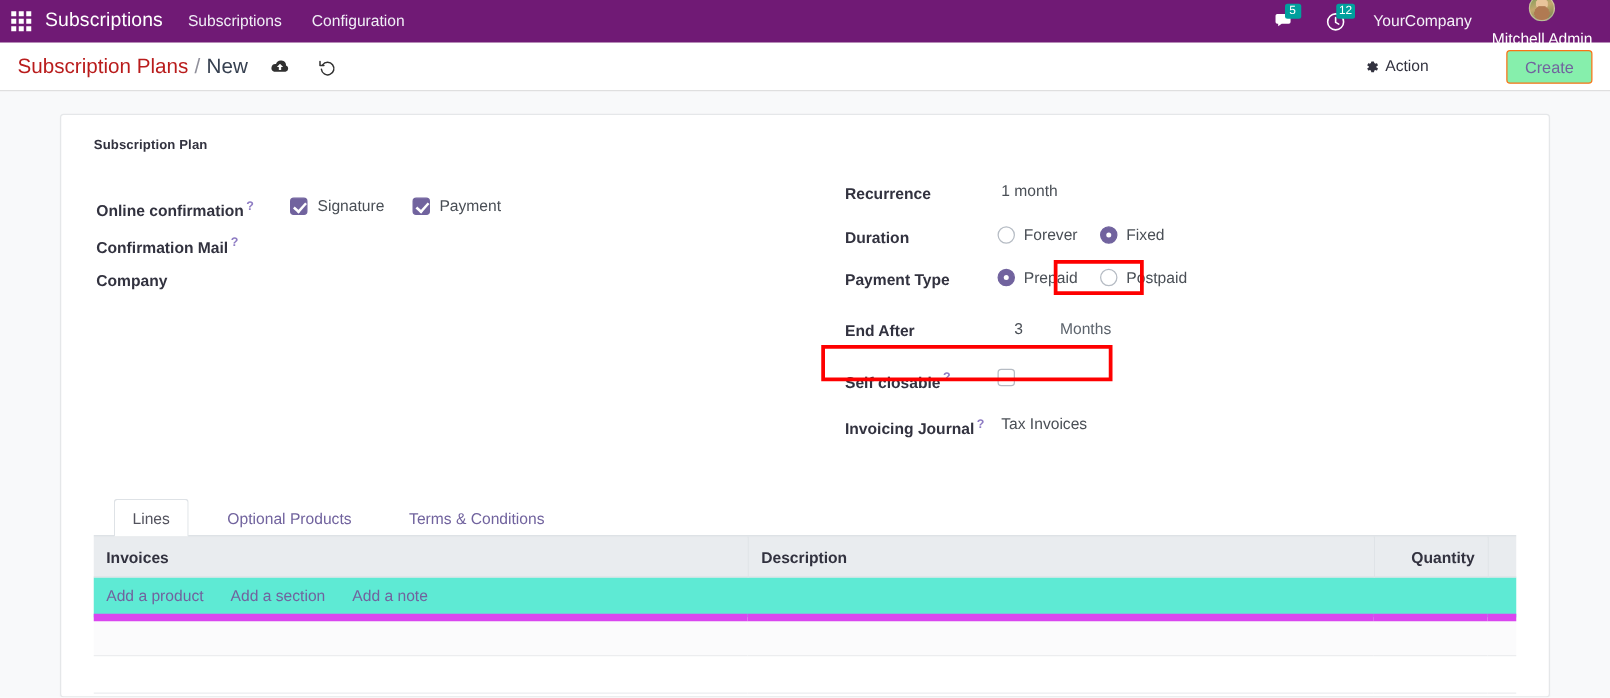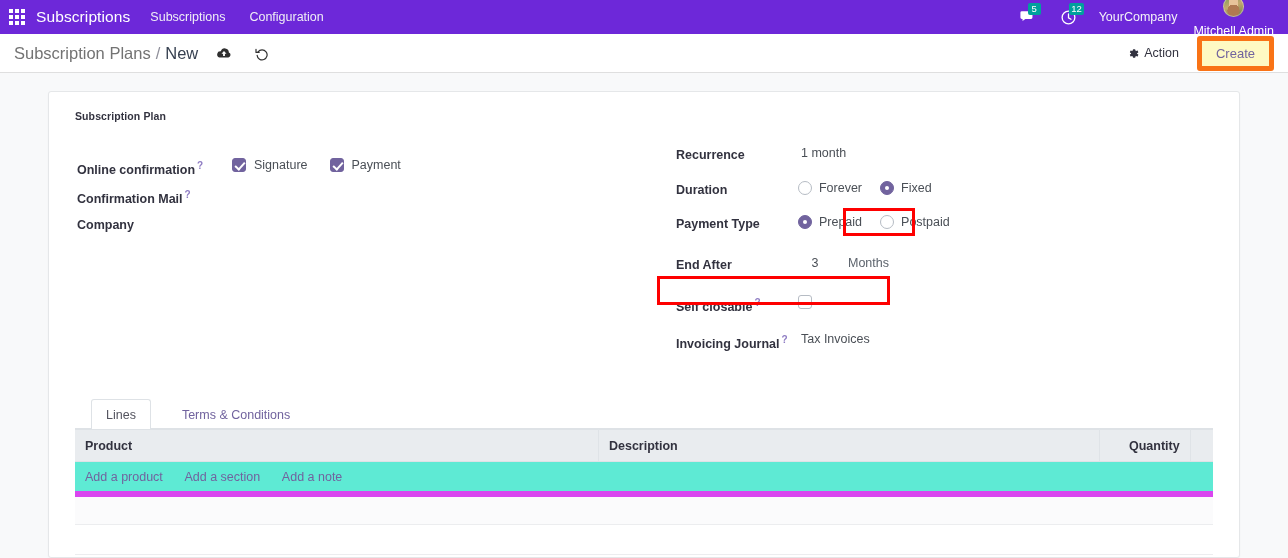--- a/index.html
+++ b/index.html
@@ -9,21 +9,21 @@
     overflow: hidden;
     background: #f8f9fa;
     font-family: "Liberation Sans", sans-serif;
     font-size: 13px;
     color: #374151;
   }
 
   
   .navbar {
     height: 34px;
-    background: #6d28d9;
+    background: #701a75;
     display: flex;
     align-items: center;
     color: #ffffff;
     padding: 0 10px 0 0;
     position: relative;
   }
   .apps-btn {
     width: 34px; height: 34px;
     display: flex; align-items: center; justify-content: center;
     cursor: pointer;
@@ -114,48 +114,49 @@
     align-items: center;
     padding: 0 14px 0 14px;
   }
   .breadcrumb {
     display: flex;
     align-items: center;
     gap: 0;
     font-size: 16.5px;
     color: #374151;
   }
-  .bc-link { color: #737373; cursor: pointer; }
+  .bc-link { color: #b91c1c; cursor: pointer; }
   .bc-sep { color: #8f8f9a; margin: 0 5px; }
   .bc-current { color: #374151; }
   .bc-actions { display: flex; align-items: center; gap: 22px; margin-left: 18px; }
   .icon-btn { cursor: pointer; display: flex; align-items: center; color: #303030; }
 
   .cp-right {
     margin-left: auto;
     display: flex;
     align-items: center;
     gap: 14px;
   }
   .action-btn {
     display: flex; align-items: center; gap: 4px;
     font-size: 12.5px;
     color: #32323f;
     cursor: pointer;
     padding: 3px 4px;
   }
   .create-btn {
-    border: 5px solid #f97316;
+    border: 1px solid #f97316;
     color: #71639e;
-    background: #fef9c3;
+    background: #86efac;
     border-radius: 3px;
     font-size: 13px;
     padding: 5px 14px;
     cursor: pointer;
     font-family: "Liberation Sans", sans-serif;
+    margin-left: 44px;
   }
 
   
   .content-area {
     padding: 18px 48px 0 48px;
     height: calc(558px - 34px - 39px);
     overflow: hidden;
   }
   .sheet {
     background: #ffffff;
@@ -513,27 +514,28 @@
           </div>
           <div class="f-value link-val" style="padding-left:3px">Tax Invoices</div>
         </div>
 
       </div>
     </div>
 
     <div class="notebook">
       <div class="tabs">
         <div class="tab active">Lines</div>
+        <div class="tab">Optional Products</div>
         <div class="tab">Terms &amp; Conditions</div>
       </div>
 
       <table class="lines-table">
         <thead>
           <tr>
-            <th style="width:46%">Product</th>
+            <th style="width:46%">Invoices</th>
             <th style="width:44%">Description</th>
             <th class="num" style="width:8%">Quantity</th>
             <th class="trash-col"></th>
           </tr>
         </thead>
         <tbody>
           <tr class="add-row">
             <td colspan="4">
               <span class="add-link">Add a product</span>
               <span class="add-link">Add a section</span>

